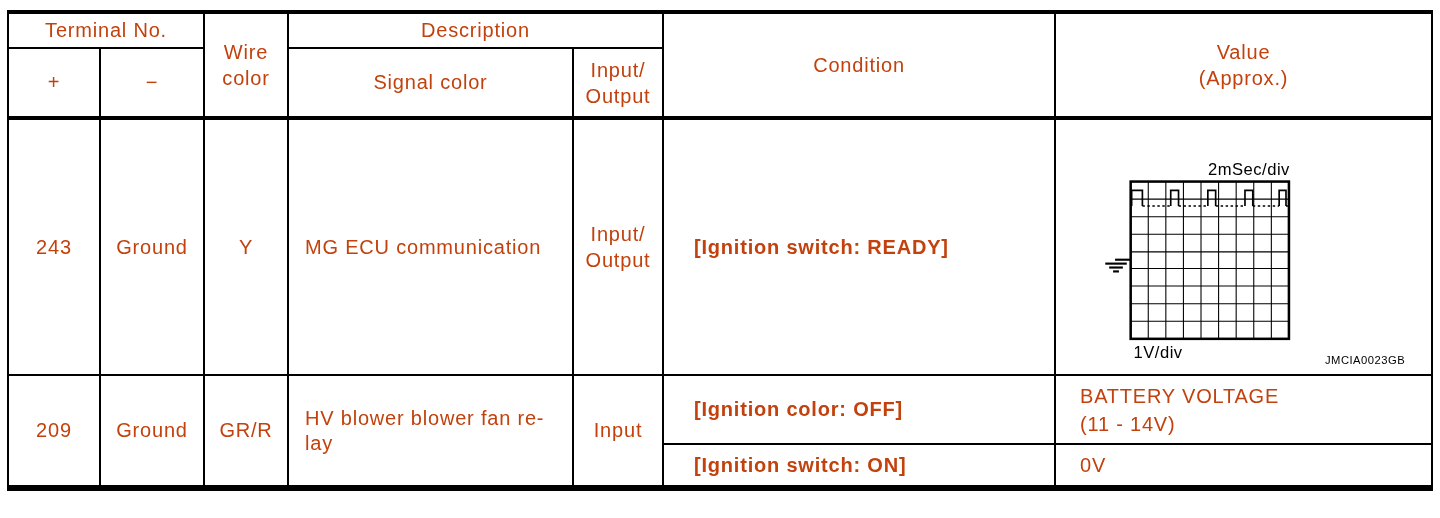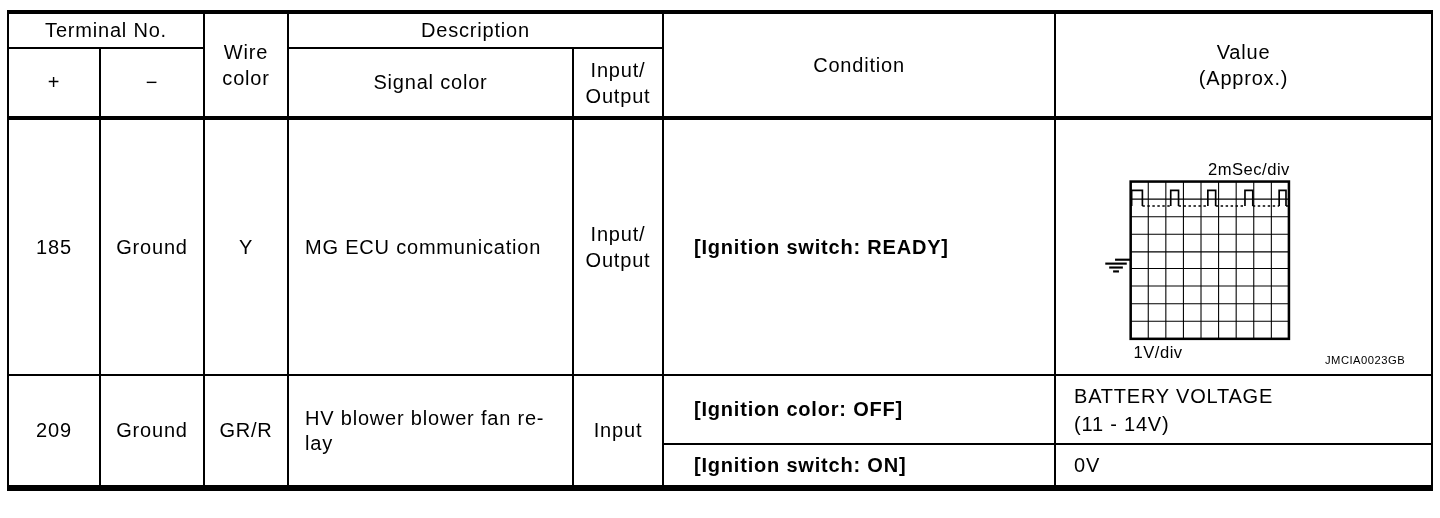--- a/index.html
+++ b/index.html
@@ -1,18 +1,18 @@
 <!DOCTYPE html>
 <html><head>
 <meta charset="utf-8">
 <style>
   html,body{margin:0;padding:0;background:#ffffff;}
   .page{
     position:relative;width:1440px;height:518px;background:#ffffff;overflow:hidden;
-    font-family:"Liberation Sans","DejaVu Sans",sans-serif;color:#000000;
+    font-family:"Liberation Sans","DejaVu Sans",sans-serif;color:#c2410c;
   }
   table.term{
     border-collapse:collapse;table-layout:fixed;
     position:absolute;left:7px;top:10px;width:1424px;
     border-top:4px solid #000;
     border-bottom:6px solid #000;
     border-left:2px solid #000;
     border-right:2px solid #000;
     font-size:20px;letter-spacing:0.8px;
   }
@@ -21,21 +21,21 @@
     vertical-align:middle;
     padding:0;
     overflow:hidden;
   }
   tr.hdr-b td{border-bottom:4px solid #000;}
   td.hdr-span{border-bottom:4px solid #000;}
   .c{text-align:center;}
   .pre{white-space:pre-line;line-height:26px;}
   td.sig{text-align:left;padding-left:16px;line-height:25px;}
   td.cond{text-align:left;padding-left:30px;font-weight:bold;}
-  td.val{text-align:left;padding-left:18px;line-height:28px;margin-top:36px;}
+  td.val{text-align:left;padding-left:24px;line-height:28px;margin-top:36px;}
   td.wave-cell{padding:0;text-align:left;}
   svg text{font-family:"Liberation Sans","DejaVu Sans",sans-serif;letter-spacing:0.5px;}
   svg{display:block;margin:0 auto;}
 </style>
 </head>
 <body>
 
 <div class="page">
   <table class="term">
     <colgroup>
@@ -61,21 +61,21 @@
 
       <tr class="hdr-b" style="height:70px">
         <td class="c">+</td>
         <td class="c">−</td>
         <td class="c">Signal color</td>
         <td class="c pre">Input/
 Output</td>
       </tr>
 
       <tr style="height:257px">
-        <td class="c">185</td>
+        <td class="c">243</td>
         <td class="c">Ground</td>
         <td class="c">Y</td>
         <td class="sig">MG ECU communication</td>
         <td class="c pre">Input/
 Output</td>
         <td class="cond">[Ignition switch: READY]</td>
         <td class="wave-cell">
           <svg width="373" height="253" viewBox="0 0 377 259">
             <text x="236" y="55" text-anchor="end" font-size="17" fill="#000">2mSec/div</text>
             <g stroke="#000" fill="none">

